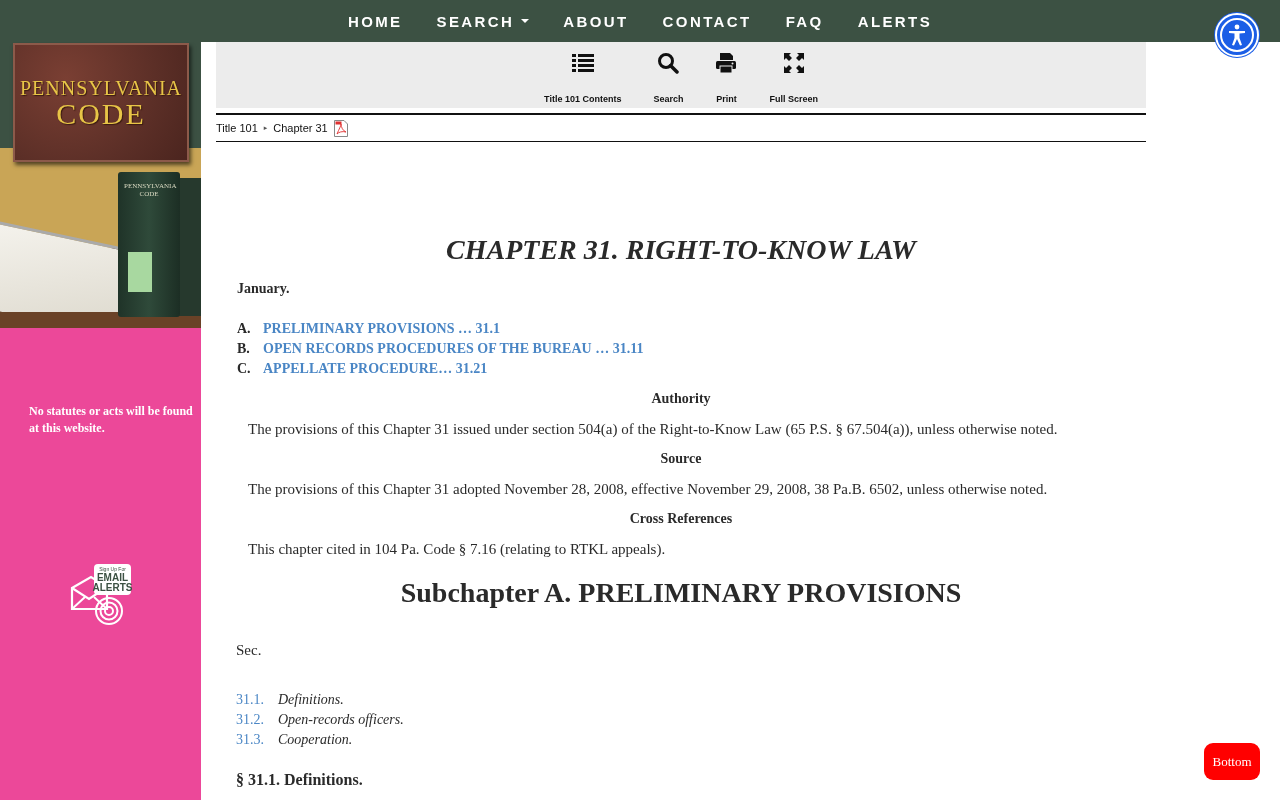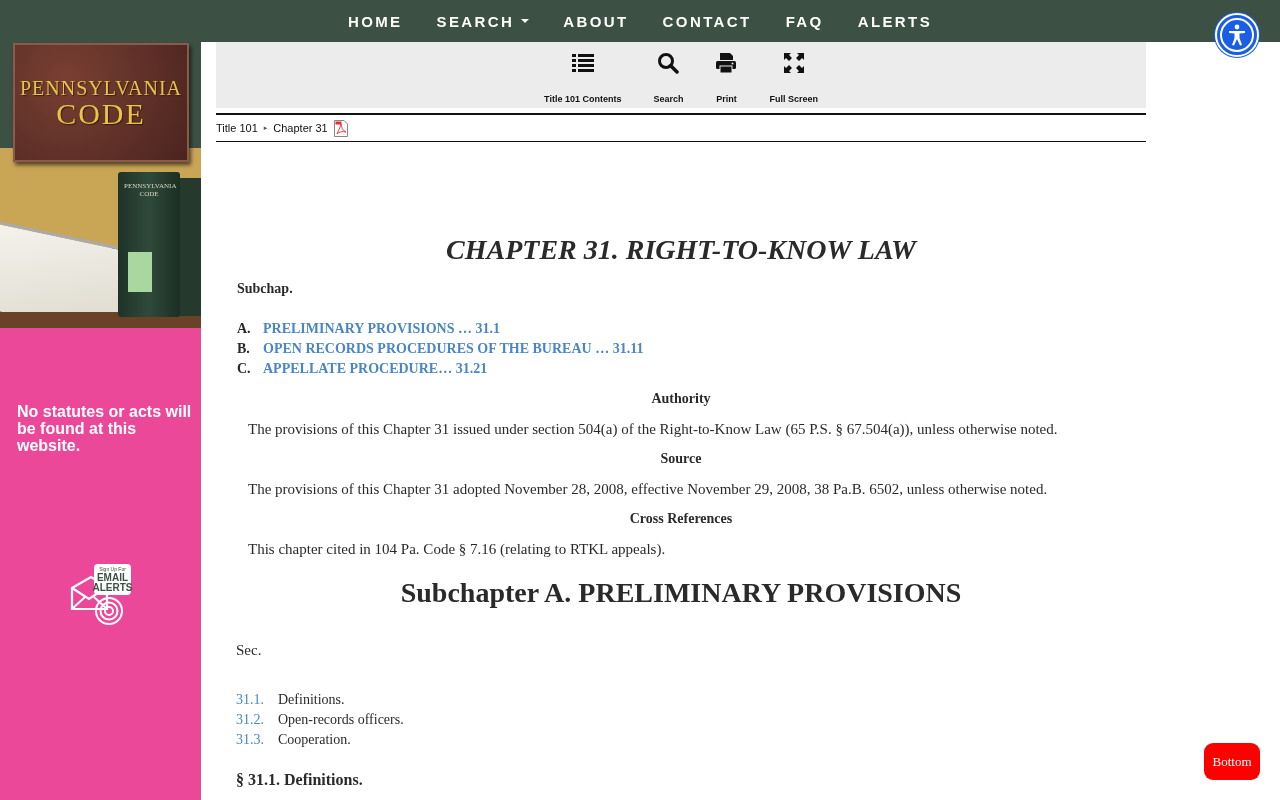--- a/index.html
+++ b/index.html
@@ -56,22 +56,22 @@
     border-top: 3px solid #aaa;
   }
   .desk { position: absolute; left: 0; top: 270px; width: 201px; height: 16px; background: #6a4227; }
 
   .commonwealth {
     position: absolute; left: 0; top: 296px; width: 201px; text-align: center;
     font-family: "Liberation Serif", serif; color: #ffffff; font-size: 16px; line-height: 22px;
     font-variant: small-caps; letter-spacing: 0.5px;
   }
   .side-note {
-    position: absolute; left: 17px; width: 175px; font-family: Liberation Sans, sans-serif;
-    color: #ffffff; font-size: 16px; line-height: 17px;
+    position: absolute; left: 29px; width: 175px; font-family: Liberation Serif, serif;
+    color: #ffffff; font-size: 12px; line-height: 17px;
   }
   .side-note.bold { font-weight: bold; top: 361px; }
   .side-note.reg { top: 405px; }
   .side-note i { font-style: italic; }
   .side-note b i { font-weight: bold; }
   .email-alerts { position: absolute; left: 69px; top: 521px; width: 64px; height: 64px; cursor: pointer; }
 
   
   .main { position: absolute; left: 216px; top: 42px; width: 930px; }
   .toolbar {
@@ -103,21 +103,21 @@
   .toc-row a { color: #4a86c5; text-decoration: none; cursor: pointer; }
   .note-head { position: absolute; left: 0; width: 930px; text-align: center; font-weight: bold; font-size: 14px; color: #2a2a2a; }
   .note-text { position: absolute; left: 32px; font-size: 15px; color: #2a2a2a; white-space: nowrap; }
   .sub-title {
     position: absolute; left: 0; top: 435px; width: 930px; text-align: center;
     font-weight: bold; font-size: 28px; color: #2a2a2a;
   }
   .sec-label { position: absolute; left: 20px; top: 500px; font-size: 15px; color: #2a2a2a; }
   .sec-row { position: absolute; left: 20px; font-size: 14px; display: flex; }
   .sec-row a { color: #4a86c5; width: 42px; text-decoration: none; cursor: pointer; }
-  .sec-row span { color: #2a2a2a; }
+  .sec-row span { color: #2a2a2a; font-style: italic; }
   .sec-heading { position: absolute; left: 20px; top: 629px; font-weight: bold; font-size: 16px; color: #2a2a2a; }
 
   .bottom-btn {
     position: absolute; left: 1204px; top: 743px; width: 56px; height: 37px; background: #ff0000;
     border-radius: 9px; color: #ffffff; font-family: "Liberation Serif", serif; font-size: 13px;
     display: flex; align-items: center; justify-content: center; cursor: pointer;
   }
 </style>
 </head>
 <body>
@@ -238,21 +238,21 @@
     <svg class="pdf-icon" viewBox="0 0 14 17">
       <path d="M0.5 0.5 L10 0.5 L13.5 4 L13.5 16.5 L0.5 16.5 Z" fill="#fff" stroke="#888" stroke-width="1"></path>
       <rect x="1.5" y="1.5" width="6" height="3" fill="#e03030"></rect>
       <path d="M3 14 C5 9, 7 6, 7 4 C7 7, 9 11, 12 12 C8 11, 5 12, 3 14 Z" fill="none" stroke="#e03030" stroke-width="0.9"></path>
     </svg>
   </div>
 </div>
 
 <div class="doc">
   <h1 class="ch-title">CHAPTER 31. RIGHT-TO-KNOW LAW</h1>
-  <div class="subchap-label">Subchap.</div>
+  <div class="subchap-label">January.</div>
 
   <div class="toc-row" style="top:179px">
     <span class="letter">A.</span>
     <a>PRELIMINARY PROVISIONS … 31.1</a>
   </div>
   <div class="toc-row" style="top:199px">
     <span class="letter">B.</span>
     <a>OPEN RECORDS PROCEDURES OF THE BUREAU … 31.11</a>
   </div>
   <div class="toc-row" style="top:219px">

